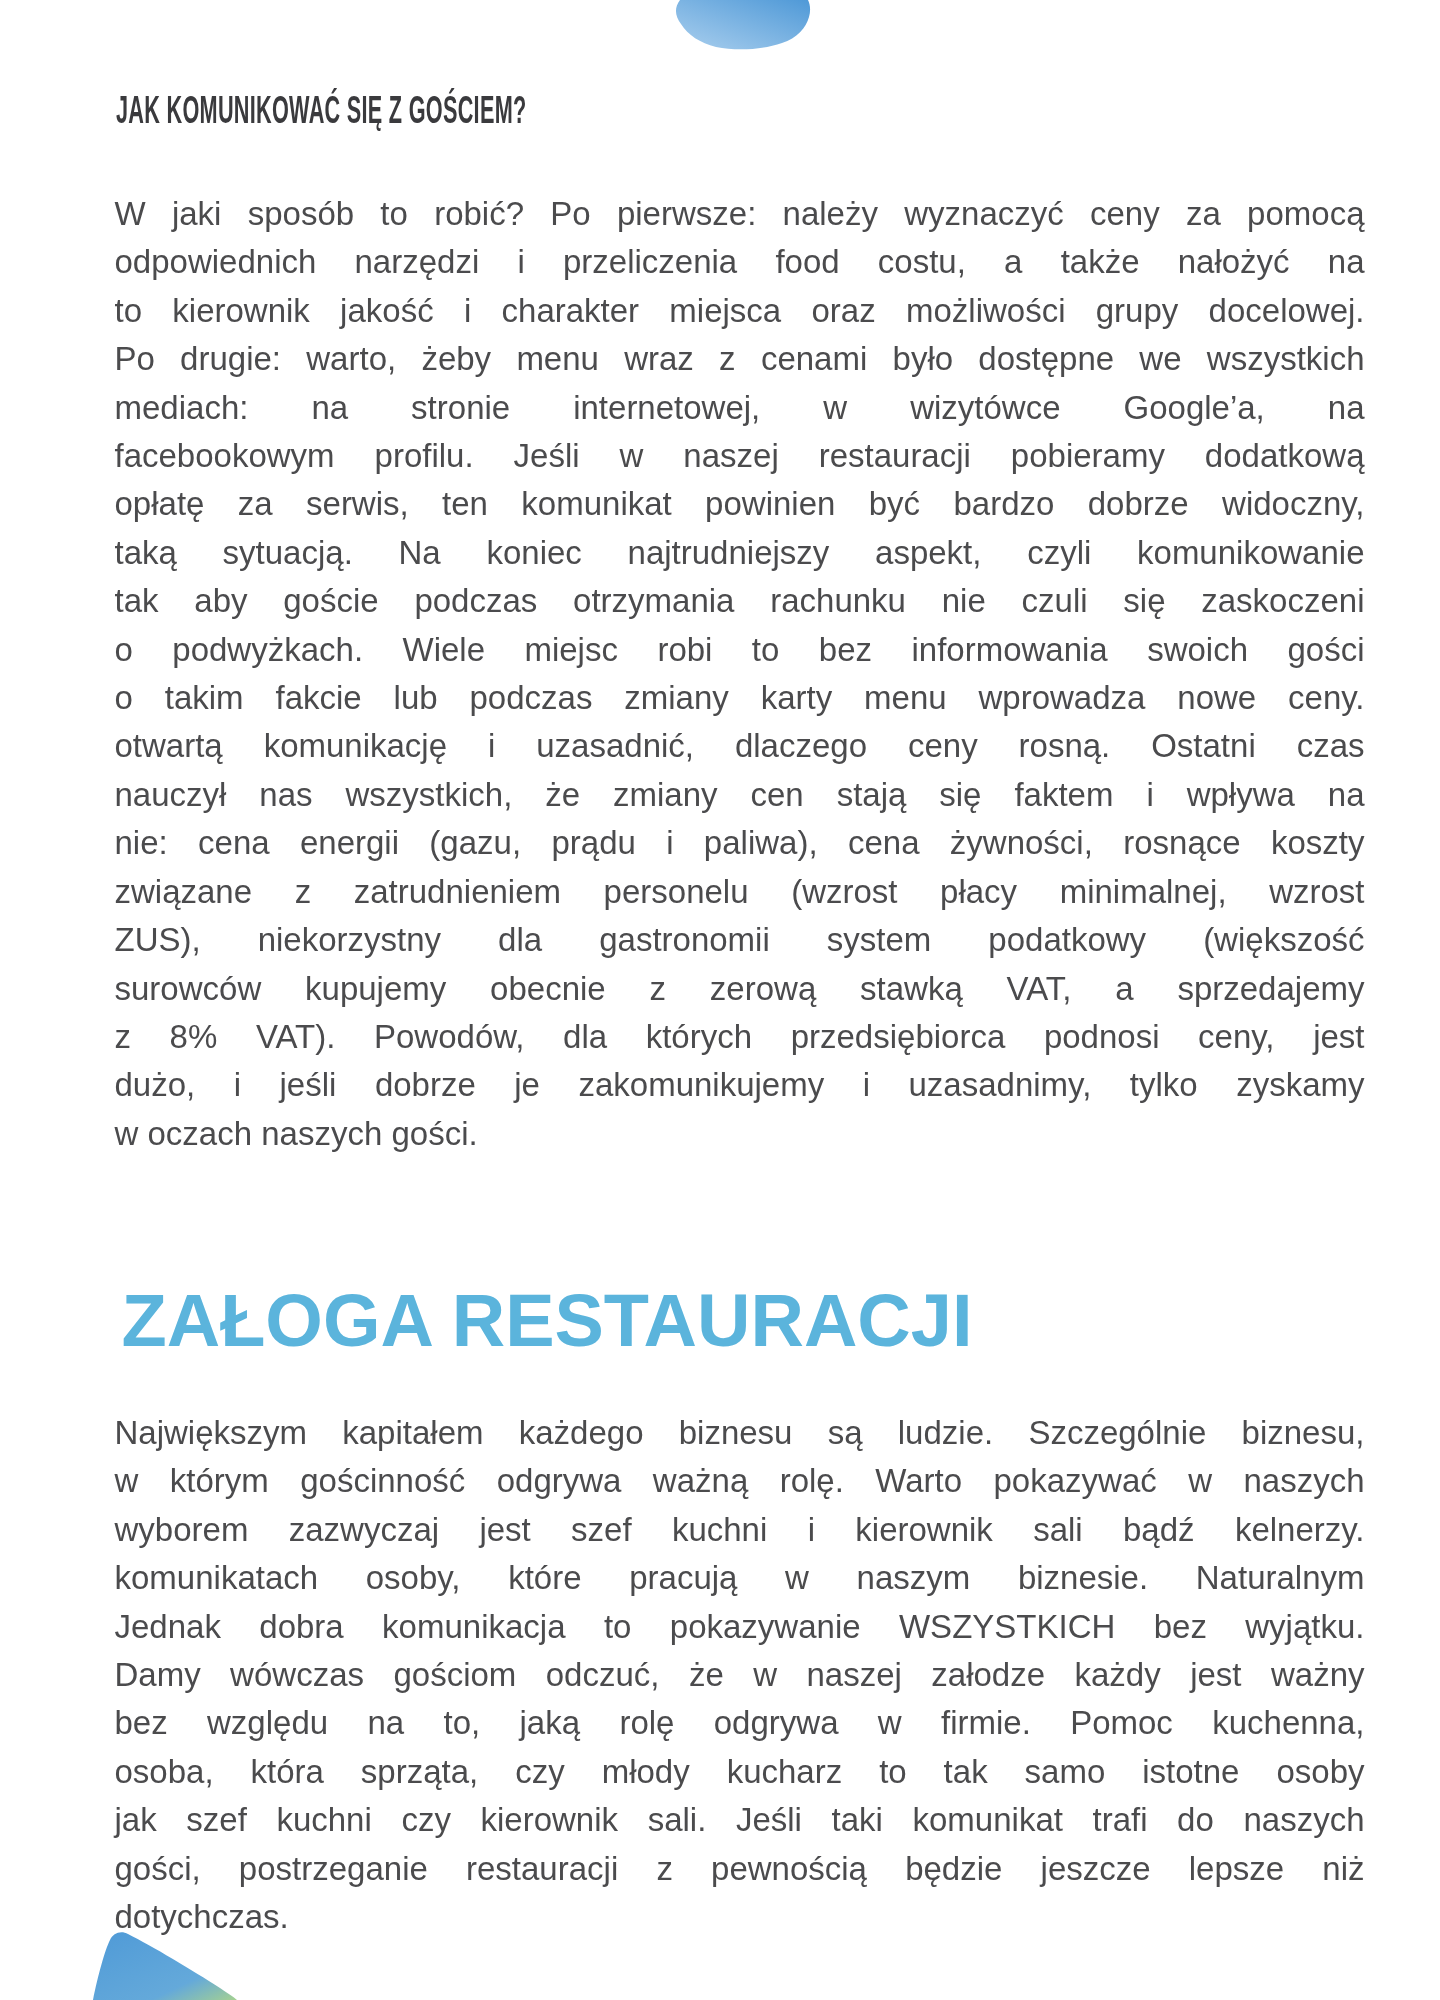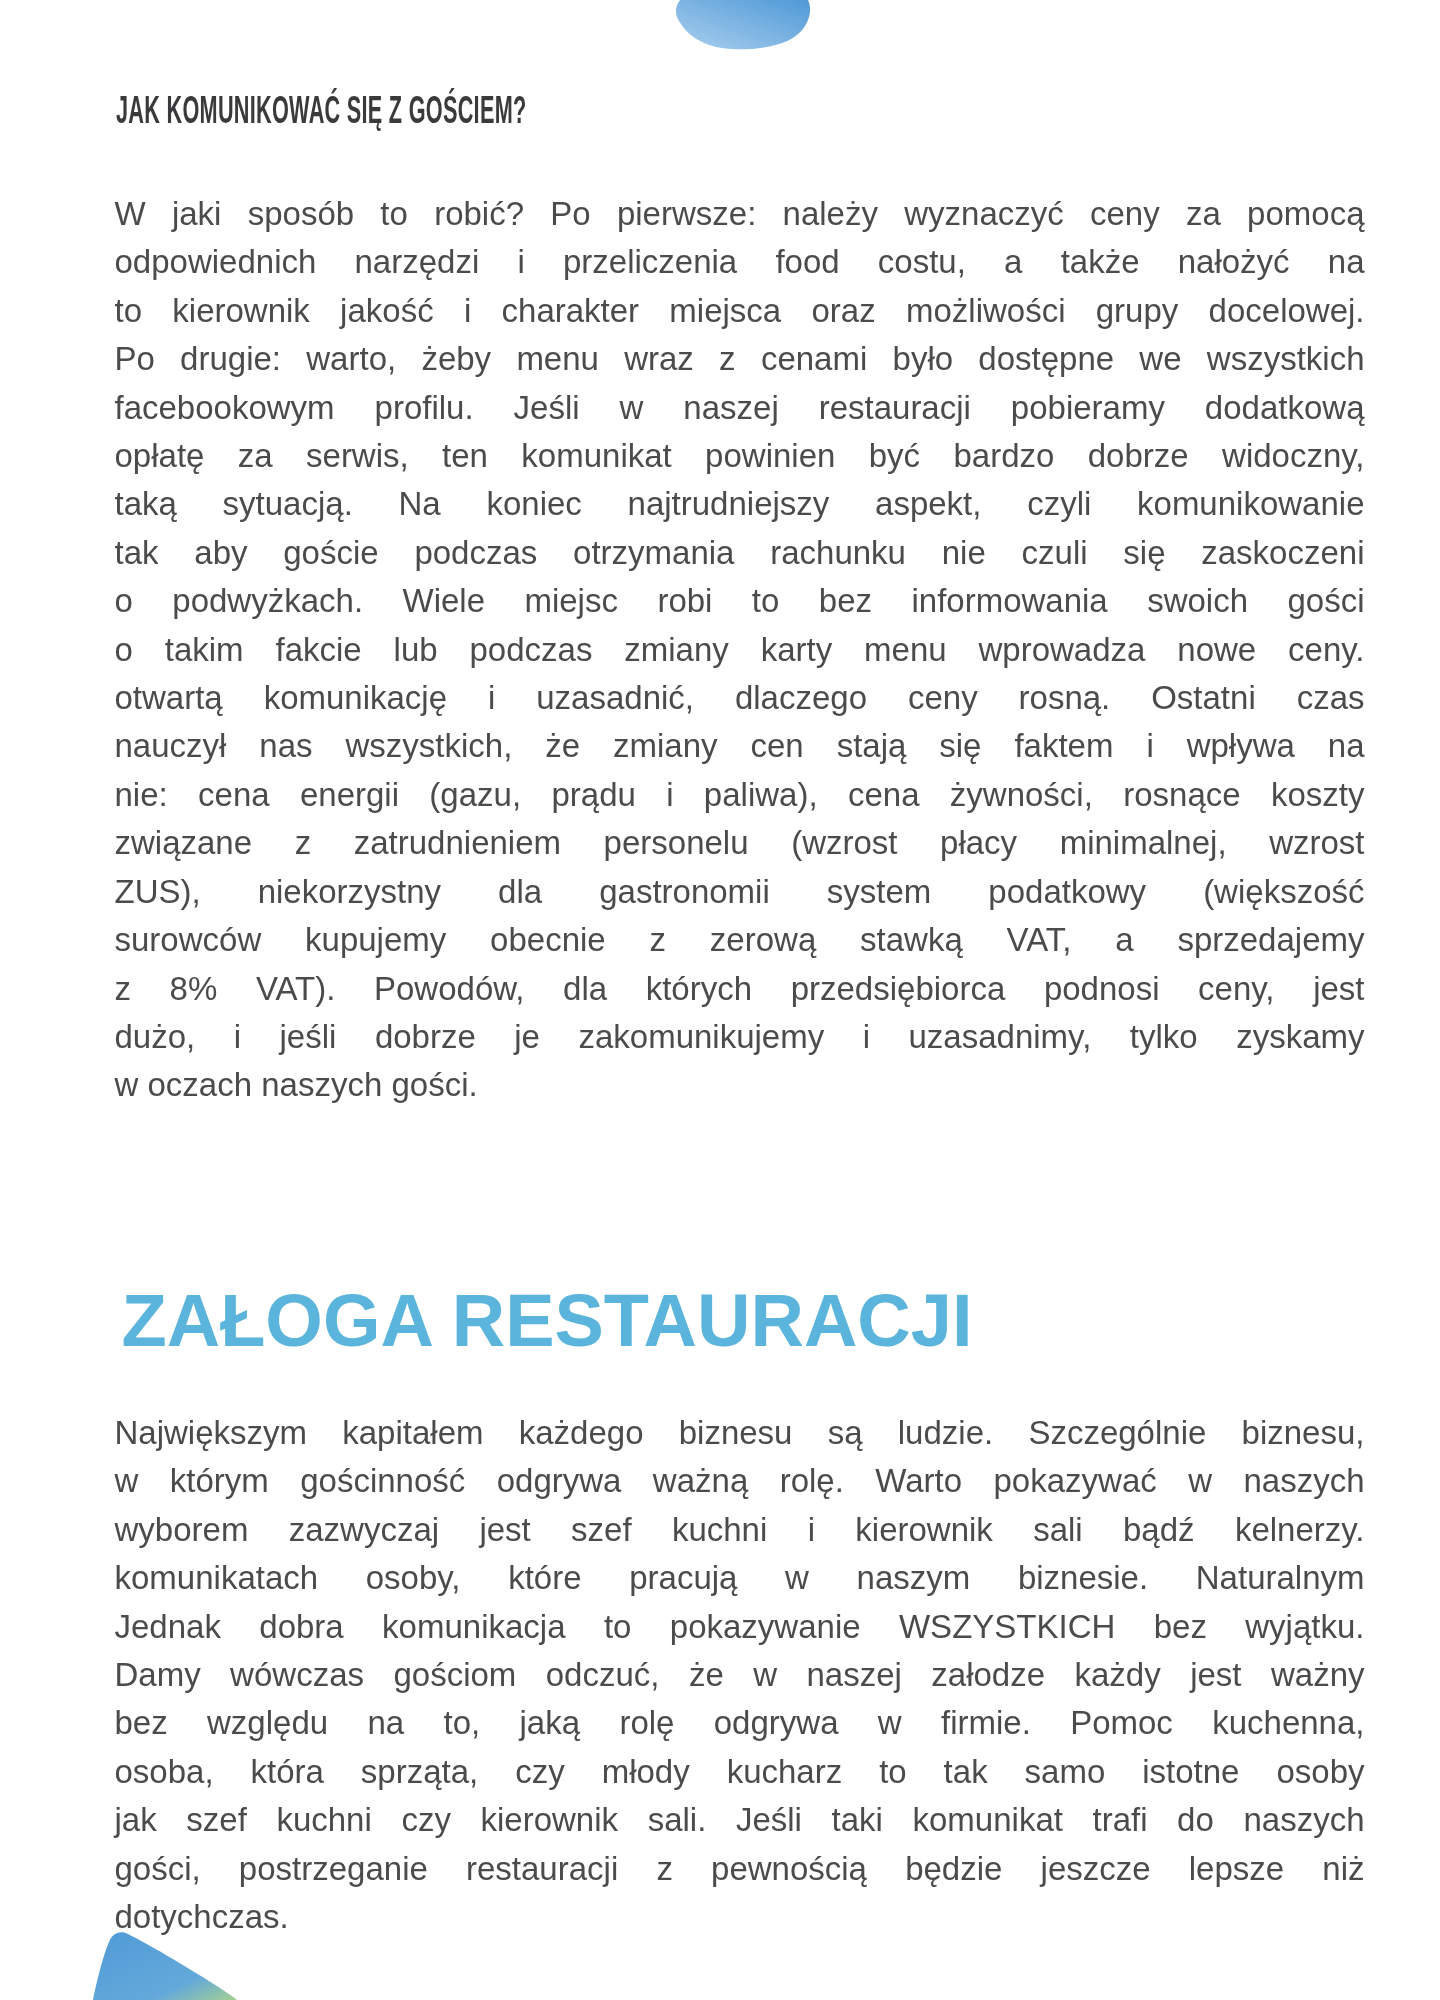--- a/index.html
+++ b/index.html
@@ -82,20 +82,21 @@
     <path d="M10,0 C4,8 5,16 11,24 C18,35 30,43 46,47 C66,51 92,50 112,43 C127,38 136,28 139,17 C141,10 140,4 138,0 Z" fill="url(#gradTop)"></path>
   </svg>
 
   <h3 class="kicker">JAK KOMUNIKOWAĆ SIĘ Z GOŚCIEM?</h3>
 
   <div class="para para-1">
       <div class="line">W jaki sposób to robić? Po pierwsze: należy wyznaczyć ceny za pomocą</div>
       <div class="line">odpowiednich narzędzi i przeliczenia food costu, a także nałożyć na</div>
       <div class="line">to kierownik jakość i charakter miejsca oraz możliwości grupy docelowej.</div>
       <div class="line">Po drugie: warto, żeby menu wraz z cenami było dostępne we wszystkich</div>
+      <div class="line">mediach: na stronie internetowej, w wizytówce Google’a, na</div>
       <div class="line">facebookowym profilu. Jeśli w naszej restauracji pobieramy dodatkową</div>
       <div class="line">opłatę za serwis, ten komunikat powinien być bardzo dobrze widoczny,</div>
       <div class="line">taką sytuacją. Na koniec najtrudniejszy aspekt, czyli komunikowanie</div>
       <div class="line">tak aby goście podczas otrzymania rachunku nie czuli się zaskoczeni</div>
       <div class="line">o podwyżkach. Wiele miejsc robi to bez informowania swoich gości</div>
       <div class="line">o takim fakcie lub podczas zmiany karty menu wprowadza nowe ceny.</div>
       <div class="line">otwartą komunikację i uzasadnić, dlaczego ceny rosną. Ostatni czas</div>
       <div class="line">nauczył nas wszystkich, że zmiany cen stają się faktem i wpływa na</div>
       <div class="line">nie: cena energii (gazu, prądu i paliwa), cena żywności, rosnące koszty</div>
       <div class="line">związane z zatrudnieniem personelu (wzrost płacy minimalnej, wzrost</div>

